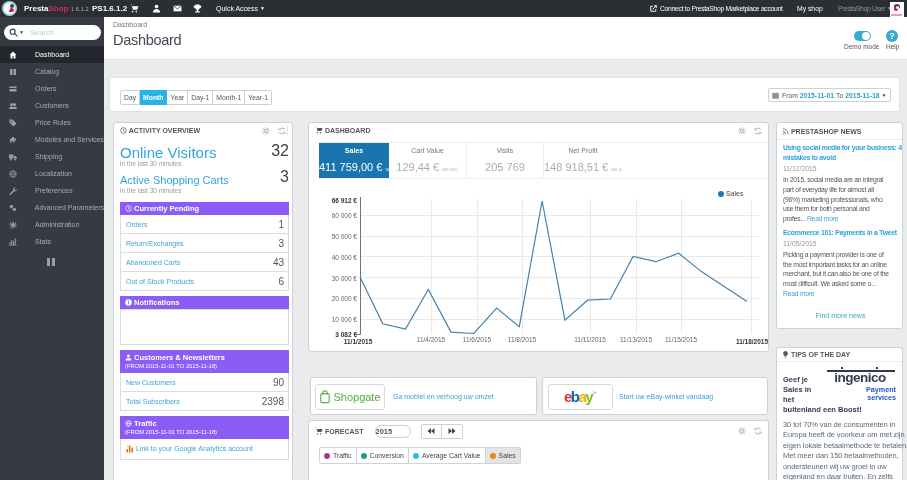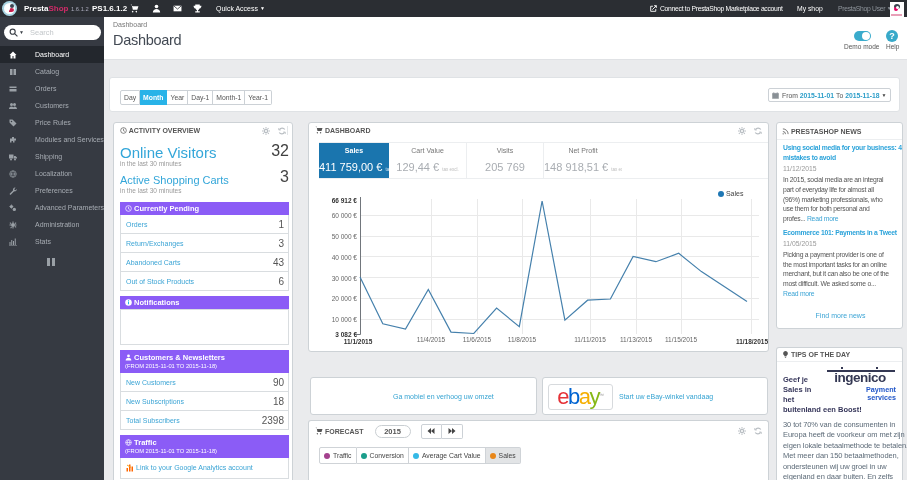--- a/index.html
+++ b/index.html
@@ -244,24 +244,20 @@
   </div>
   <div class="cbar" style="margin-top:5px;padding-top:3px"><svg style="display:inline-block;vertical-align:-1px" width="7" height="7" viewBox="0 0 16 16" fill="#fff">
           <circle cx="8" cy="4.5" r="3.2"></circle>
           <path d="M1.5 15c0-4 3-6.2 6.5-6.2s6.5 2.2 6.5 6.2z"></path>
         </svg> Customers &amp; Newsletters<span class="sub">(FROM 2015-11-01 TO 2015-11-18)</span></div>
   <div class="lrow">
         <span class="ll">New Customers</span>
         <span class="lv">90</span>
       </div>
   <div class="lrow">
-        <span class="ll">New Subscriptions</span>
-        <span class="lv">18</span>
-      </div>
-  <div class="lrow">
         <span class="ll">Total Subscribers</span>
         <span class="lv">2398</span>
       </div>
   <div class="cbar" style="margin-top:5px;padding-top:3px"><svg style="display:inline-block;vertical-align:-1px" width="7" height="7" viewBox="0 0 16 16" fill="none" stroke="#fff" stroke-width="1.4">
           <circle cx="8" cy="8" r="6.5"></circle>
           <path d="M1.5 8h13M8 1.5c-4 4-4 9 0 13 4-4 4-9 0-13z"></path>
         </svg> Traffic<span class="sub">(FROM 2015-11-01 TO 2015-11-18)</span></div>
   <div class="lrow" style="height:21px">
         <span class="ll"><svg style="display:inline-block;vertical-align:-2px;margin-right:2px" width="8" height="8" viewBox="0 0 16 16">
             <path d="M1 15h3V8H1zM6 15h3V1H6zM11 15h3V5h-3z" fill="#f60"></path>
@@ -326,33 +322,40 @@
    <text x="213" y="159">11/8/2015</text>
    <text x="281" y="159">11/11/2015</text>
    <text x="327" y="159">11/13/2015</text>
    <text x="372" y="159">11/15/2015</text>
    <text x="443" y="161" font-weight="bold" fill="#333">11/18/2015</text>
   </g>
   <polyline fill="none" stroke="#4580ac" stroke-width="1.2" points="51,93.9 73.8,140.8 96.5,146 119.3,106.4 142,149.1 164.8,150.5 187.6,125.1 210.3,143.7 233.1,18 255.9,137.2 278.6,117.2 301.4,116 324.1,73.4 346.9,78.7 369.7,70.3 392.4,88.6 415.2,103.6 438,118.6"></polyline>
  </svg>
 </div>
 <div id="shopgate" class="panel" style="left:310px;top:377px;width:227px;height:38px">
+ <div class="abs" style="left:4px;top:6px;width:70px;height:26px;border:1px solid #d7dadd;border-radius:3px;display:flex;align-items:center;justify-content:center">
+  <svg width="12" height="14" viewBox="0 0 16 20" fill="none" stroke="#58a946" stroke-width="1.6">
+        <rect x="2" y="5" width="12" height="13" rx="2"></rect>
+        <path d="M5 7V4a3 3 0 0 1 6 0v3"></path>
+      </svg>
+  <span style="font-size:11px;color:#58a946;margin-left:2px">Shopgate</span>
+ </div>
  <div class="abs" style="left:82px;top:15px;font-size:7px;color:#35a3d2">Ga mobiel en verhoog uw omzet</div>
 </div>
 <div id="ebay" class="panel" style="left:542px;top:377px;width:226px;height:38px">
  <div class="abs" style="left:5px;top:6px;width:65px;height:26px;border:1px solid #d7dadd;border-radius:3px;text-align:center">
-  <span style="font-size:22px;font-weight:normal;letter-spacing:-1.5px;line-height:24px"><span style="color:#e53238">e</span><span style="color:#0064d2">b</span><span style="color:#f5af02">a</span><span style="color:#86b817">y</span></span><span style="font-size:5px;color:#999;vertical-align:7px">™</span>
+  <span style="font-size:15px;font-weight:bold;letter-spacing:-1.5px;line-height:24px"><span style="color:#e53238">e</span><span style="color:#0064d2">b</span><span style="color:#f5af02">a</span><span style="color:#86b817">y</span></span><span style="font-size:5px;color:#999;vertical-align:7px">™</span>
  </div>
  <div class="abs" style="left:76px;top:15px;font-size:7px;color:#35a3d2">Start uw eBay-winkel vandaag</div>
 </div>
 <div id="forecast" class="panel" style="left:308px;top:420px;width:461px;height:70px;border-bottom:none;border-radius:3px 3px 0 0">
  <div class="phead" style="height:20px;display:flex;align-items:center"><svg style="margin-right:2px" width="8" height="8" viewBox="0 0 16 16" fill="#555">
         <path d="M1 1h2l2 9h8l2-6H5.5M6 13.5a1.3 1.3 0 1 0 0 .1M12.5 13.5a1.3 1.3 0 1 0 0 .1"></path>
       </svg> FORECAST
-  <span style="margin-left:11px;border:1px solid #c9ced2;border-radius:7px;font-weight:bold;color:#555;background:#fff;line-height:11px;height:13px;width:36px;text-align:center;font-size:7.5px">2015</span>
+  <span style="margin-left:11px;border:1px solid #c9ced2;border-radius:7px;font-weight:bold;color:#555;background:#fff;line-height:11px;height:13px;width:36px;text-align:left;font-size:7.5px">2015</span>
   <span style="display:flex;margin-left:10px">
    <span class="fbtn" style="border-radius:2px 0 0 2px">
           <svg width="8" height="8" viewBox="0 0 16 16" fill="#444">
             <path d="M8 2v12L1 8zM15 2v12L8 8z"></path>
           </svg>
         </span>
    <span class="fbtn" style="border-left:none;border-radius:0 2px 2px 0">
           <svg width="8" height="8" viewBox="0 0 16 16" fill="#444">
             <path d="M8 2v12l7-6zM1 2v12l7-6z"></path>
           </svg>

